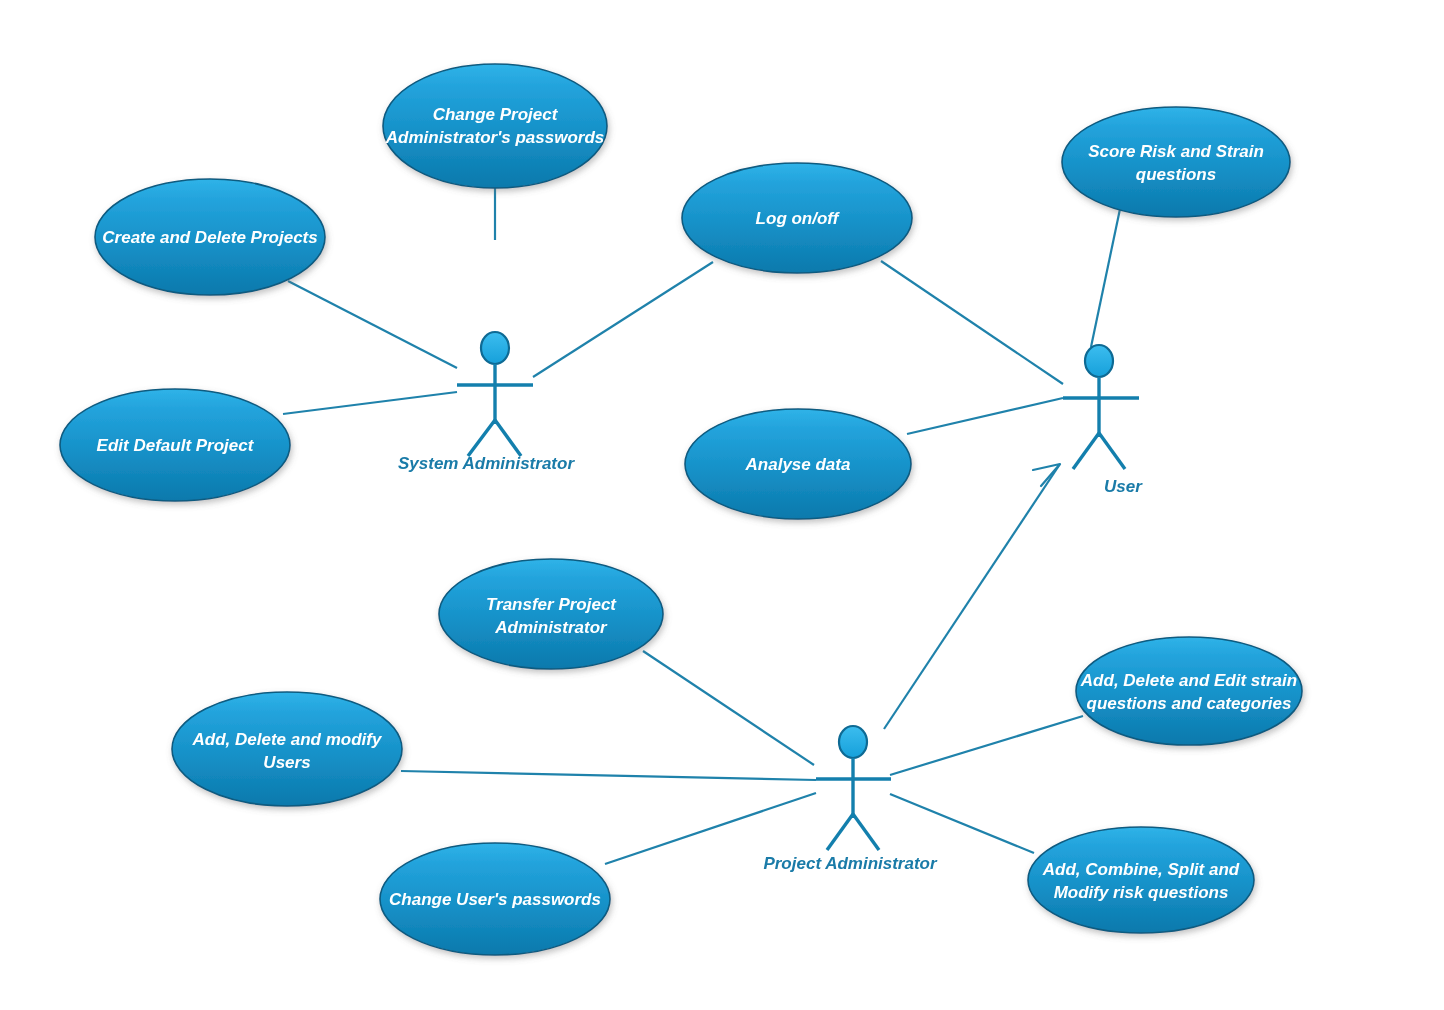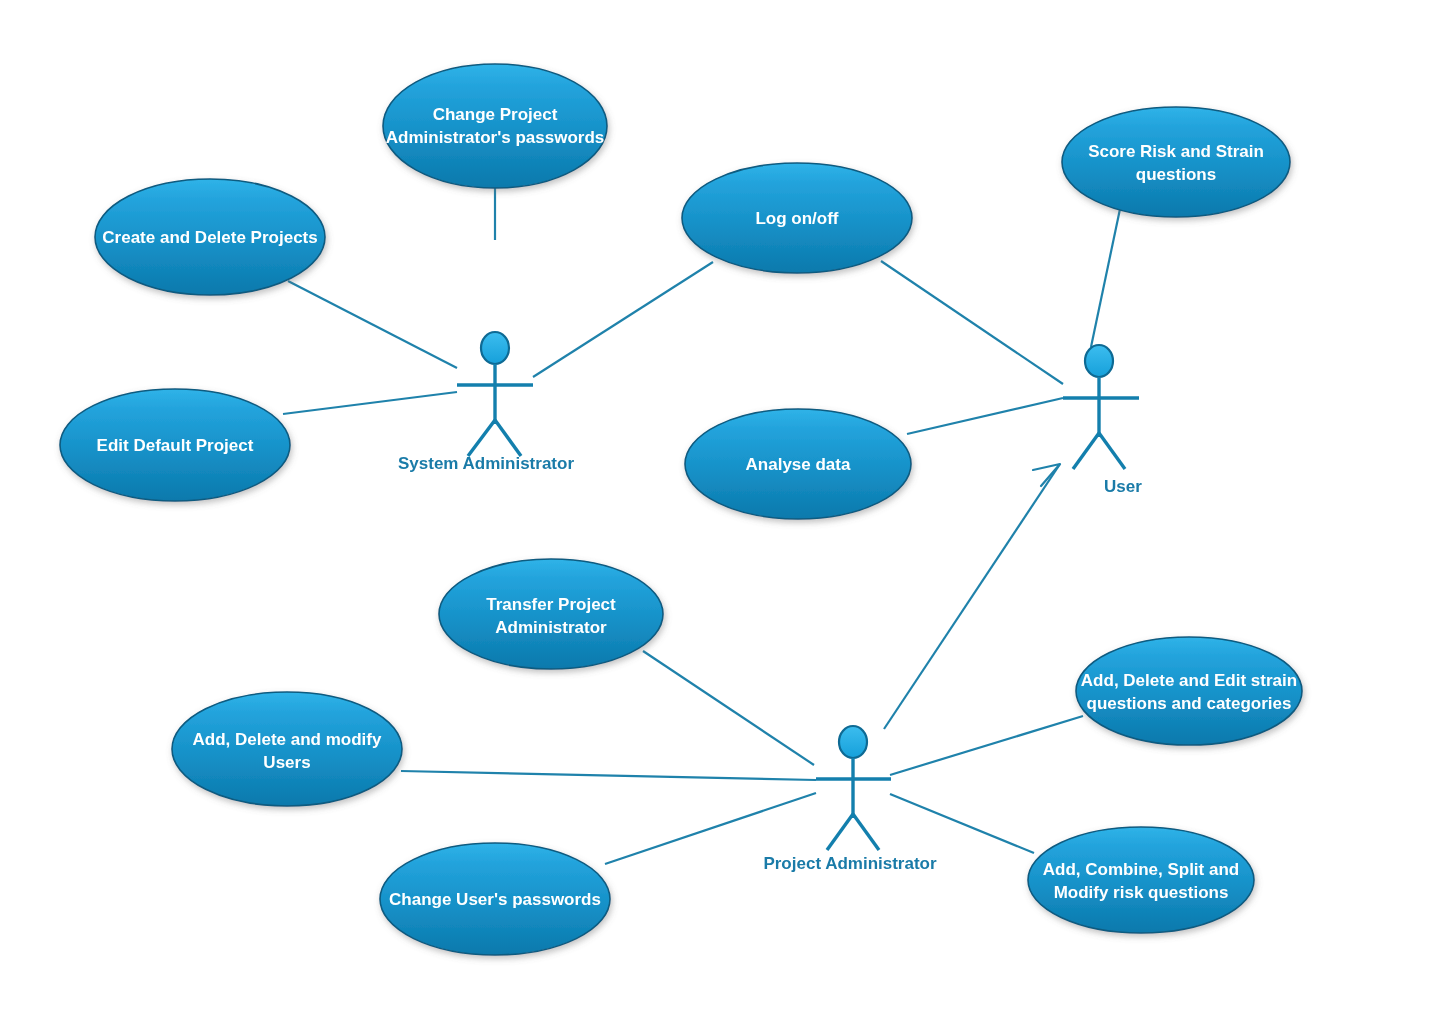--- a/index.html
+++ b/index.html
@@ -11,20 +11,21 @@
     width: 1444px;
     height: 1010px;
     font-family: "Liberation Sans", sans-serif;
     overflow: hidden;
   }
   #diagram-root {
     position: relative;
     width: 1444px;
     height: 1010px;
     background: #ffffff;
+    font-style: italic;
   }
   svg.canvas {
     position: absolute;
     top: 0;
     left: 0;
     width: 1444px;
     height: 1010px;
     display: block;
   }
   .uc-label {

